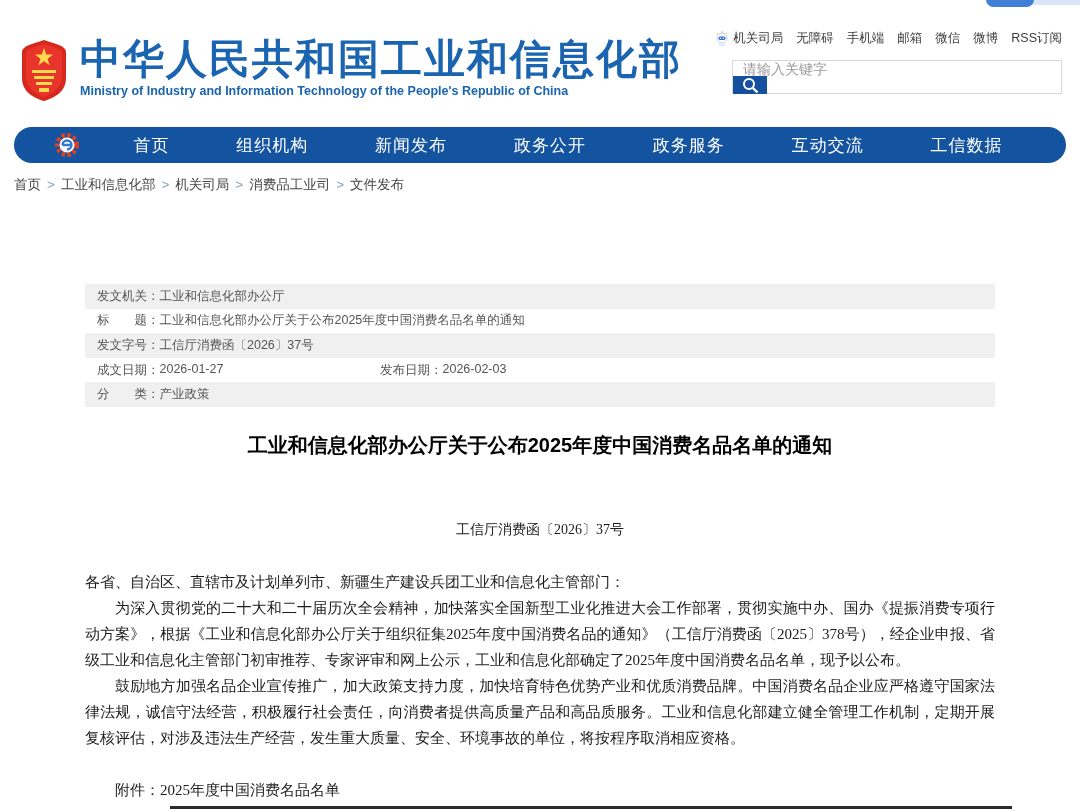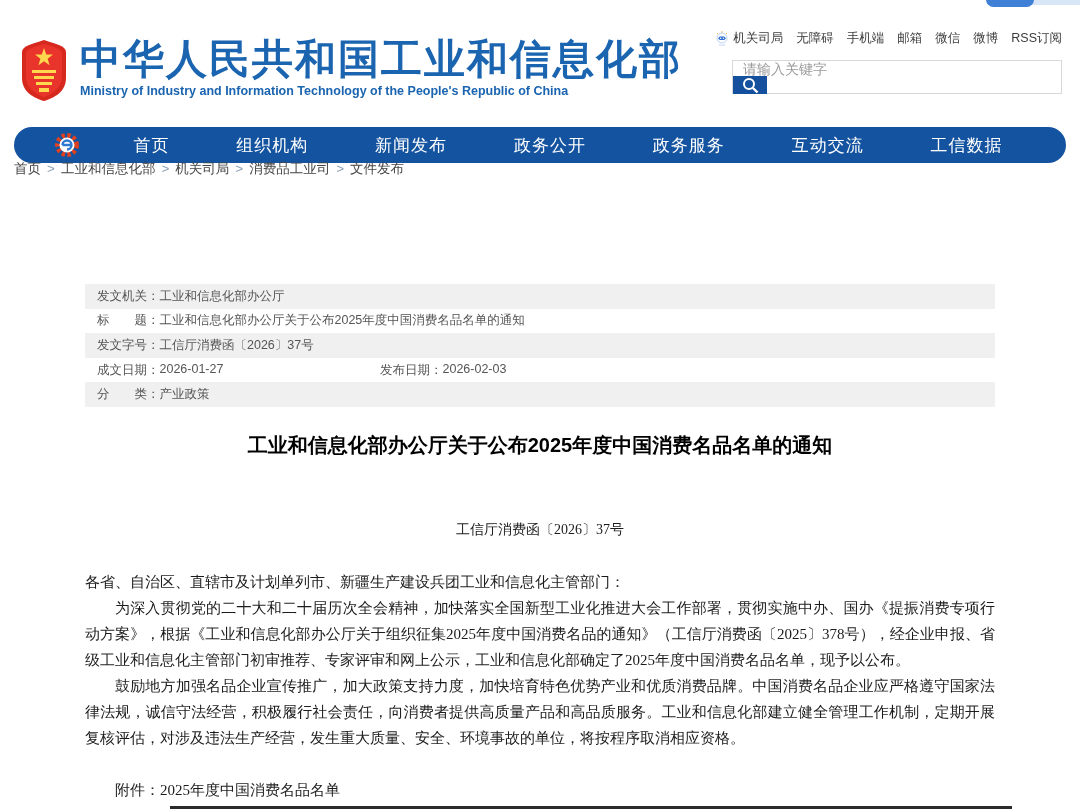--- a/index.html
+++ b/index.html
@@ -32,21 +32,21 @@
                 display:flex; align-items:center; justify-content:center; }
 
   
   .main-nav { position:absolute; left:14px; top:127px; width:1052px; height:36px;
               background:#14539f; border-radius:18px; display:flex; align-items:center; }
   .nav-logo { width:26px; height:26px; margin-left:40px; flex:0 0 auto; }
   .nav-items { flex:1; display:flex; justify-content:space-around; align-items:center; padding:0 30px 0 20px; }
   .nav-item { color:#fff; font-size:17px; letter-spacing:1px; cursor:pointer; text-decoration:none; }
 
   
-  .breadcrumb { position:absolute; left:14px; top:160px; font-size:13.5px; color:#454545; }
+  .breadcrumb { position:absolute; left:14px; top:176px; font-size:13.5px; color:#454545; }
   .breadcrumb a { color:#454545; text-decoration:none; cursor:pointer; }
   .crumb-sep { color:#8aa0b8; margin:0 6px; }
 
   
   .container { position:absolute; left:85px; top:248px; width:910px; }
   .meta-table { width:100%; font-size:12.5px; color:#555;margin-top:36px; }
   .meta-row { display:flex; align-items:center; height:24.6px; padding-left:12px; }
   .meta-row.gray { background:#f0f0f0; }
   .meta-cell { display:flex; white-space:pre; }
   .meta-cell.first { width:283px; flex:0 0 auto; }

